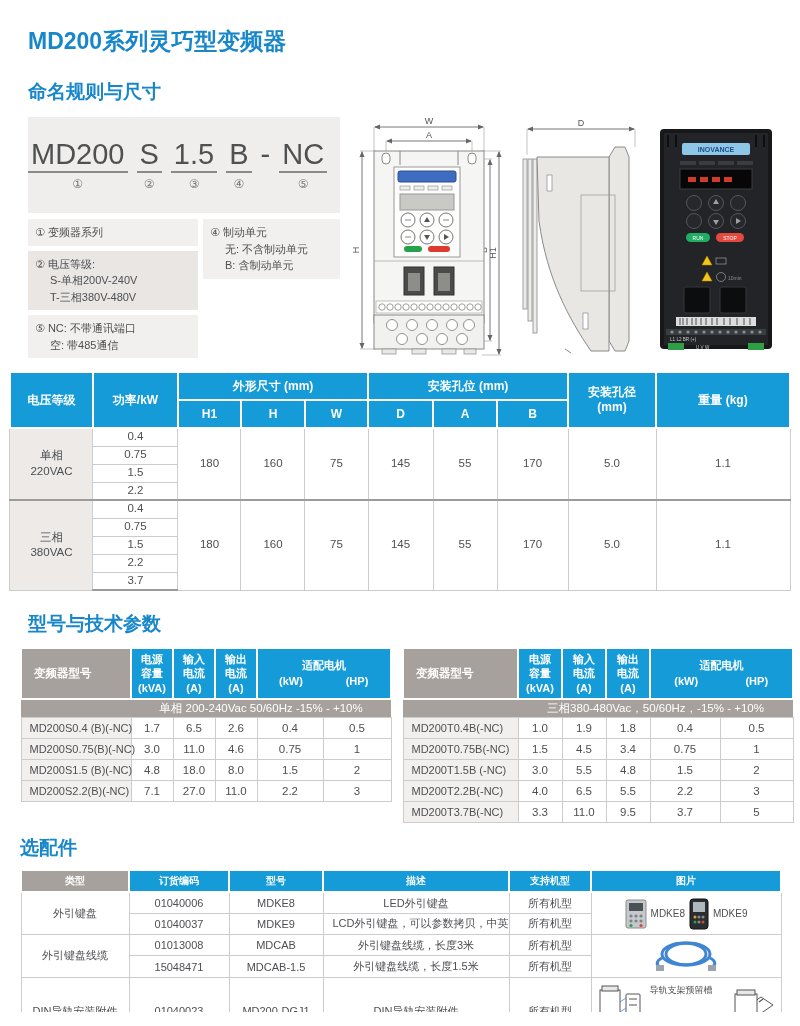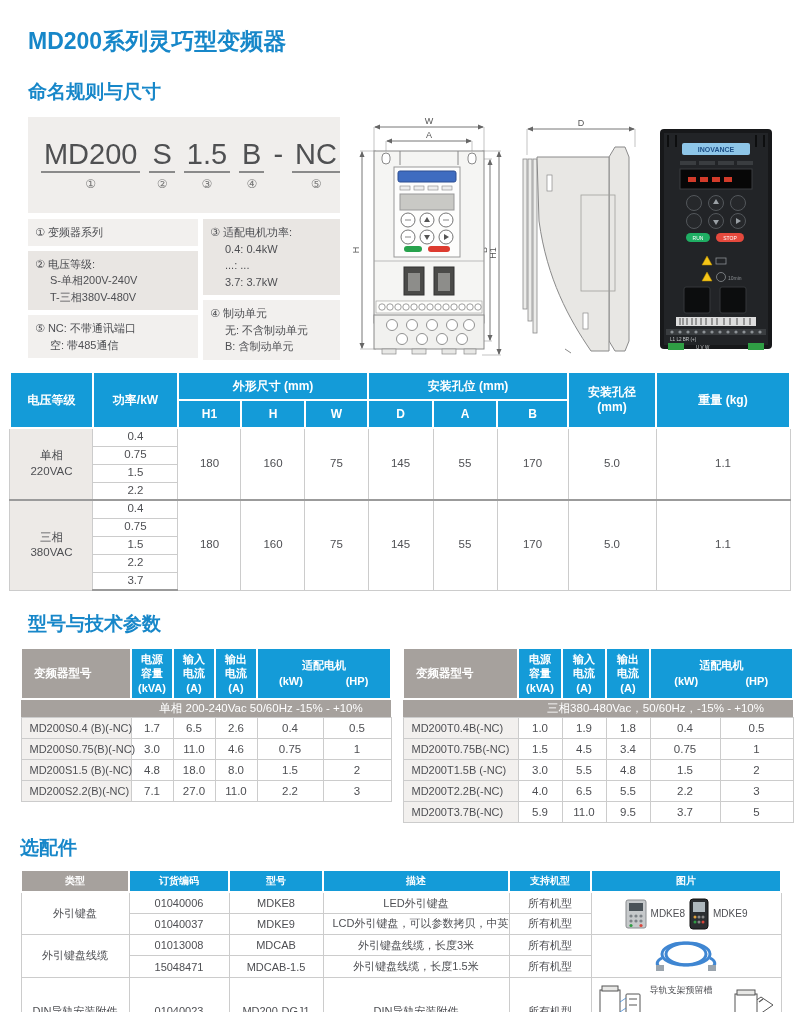--- a/index.html
+++ b/index.html
@@ -7,21 +7,21 @@
   .page { width:800px; height:1012px; background:#fff; overflow:hidden; position:relative;border-radius:9px; }
   h1.title { margin:26px 0 0 28px; font-size:23px; font-weight:700; color:#1787c9; }
   h2.sec { font-size:19px; font-weight:700; color:#1787c9; }
   h2.sec-naming { margin:22px 0 0 28px; }
   h2.sec-specs  { margin:20px 0 0 28px; }
   h2.sec-acc    { margin:12px 0 0 20px; }
 
   
   .naming-row { display:flex; margin:12px 18px 0 28px; gap:12px; height:242px; }
   .naming-left { width:312px; flex:0 0 312px; }
-  .naming-box { height:96px; background:#f0eeec; display:flex; align-items:center; justify-content:flex-end; }
+  .naming-box { height:96px; background:#f0eeec; display:flex; align-items:center; justify-content:flex-start; }
   .model-code { display:flex; align-items:flex-start; gap:9px; }
   .seg-code { font-size:29px; color:#4f5052; border-bottom:2px solid #8a8a8a; padding:0 3px 1px; line-height:1.05; white-space:nowrap; }
   .seg-num { text-align:center; font-size:12px; color:#787878; margin-top:4px; }
   .dash { font-size:29px; color:#4f5052; line-height:1.05; }
   .notes { display:flex; gap:5px; margin-top:6px; }
   .notes-col { display:flex; flex-direction:column; gap:5px; }
   .notes-col.left  { width:170px; }
   .notes-col.right { width:137px; }
   .note-box { padding:5px 7px; font-size:11px; line-height:1.5; color:#4e4f53; }
   .note-box.light { background:#f2f0ee; }
@@ -107,26 +107,20 @@
               <div class="note-line">② 电压等级:</div>
               <div class="note-line indent">S-单相200V-240V</div>
               <div class="note-line indent">T-三相380V-480V</div>
             </div>
             <div class="note-box light">
               <div class="note-line">⑤ NC: 不带通讯端口</div>
               <div class="note-line indent">空: 带485通信</div>
             </div>
           </div>
         <div class="notes-col right">
-            <div class="note-box dark">
-              <div class="note-line">③ 适配电机功率:</div>
-              <div class="note-line indent">0.4: 0.4kW</div>
-              <div class="note-line indent">...: ...</div>
-              <div class="note-line indent">3.7: 3.7kW</div>
-            </div>
             <div class="note-box light">
               <div class="note-line">④ 制动单元</div>
               <div class="note-line indent">无: 不含制动单元</div>
               <div class="note-line indent">B: 含制动单元</div>
             </div>
           </div>
       </div>
     </div>
 
     <div class="drawings">
@@ -548,21 +542,21 @@
           <tr>
             <td class="model">MD200T2.2B(-NC)</td>
             <td>4.0</td>
             <td>6.5</td>
             <td>5.5</td>
             <td>2.2</td>
             <td>3</td>
           </tr>
           <tr>
             <td class="model">MD200T3.7B(-NC)</td>
-            <td>5.9</td>
+            <td>3.3</td>
             <td>11.0</td>
             <td>9.5</td>
             <td>3.7</td>
             <td>5</td>
           </tr>
         </tbody>
       </table>
   </div>
 
   <h2 class="sec sec-acc">选配件</h2>

